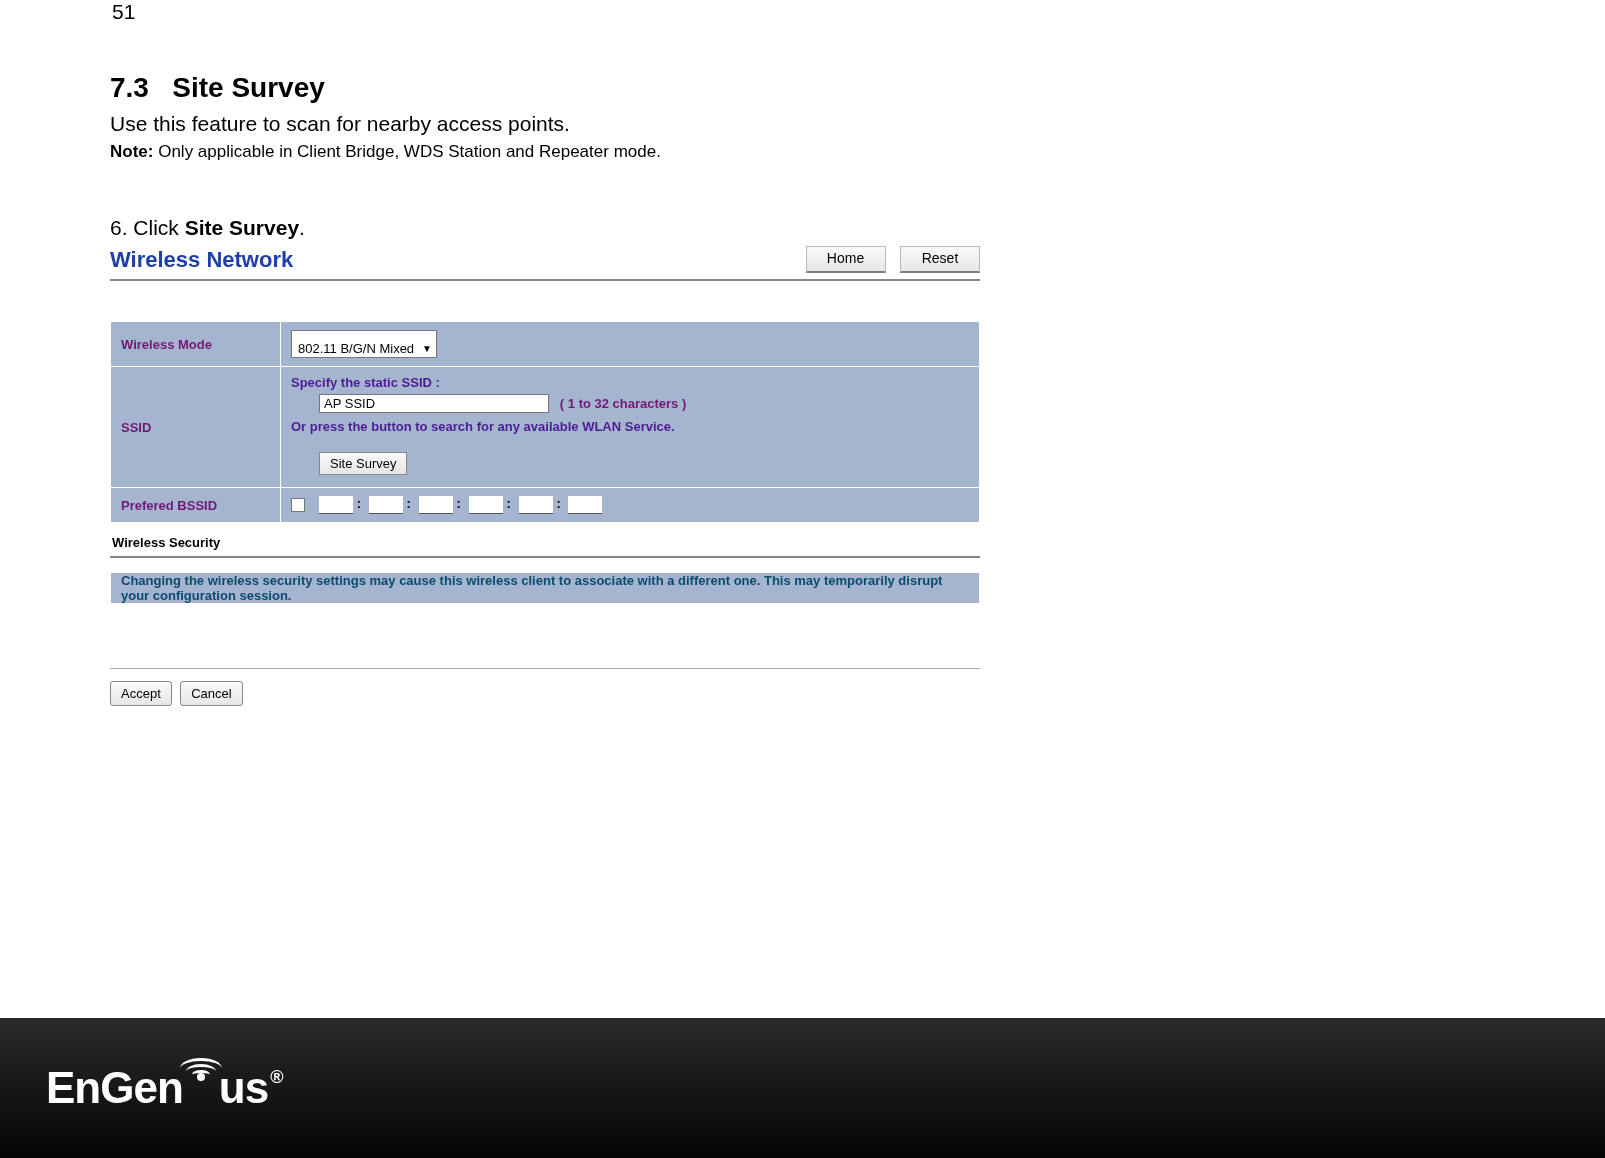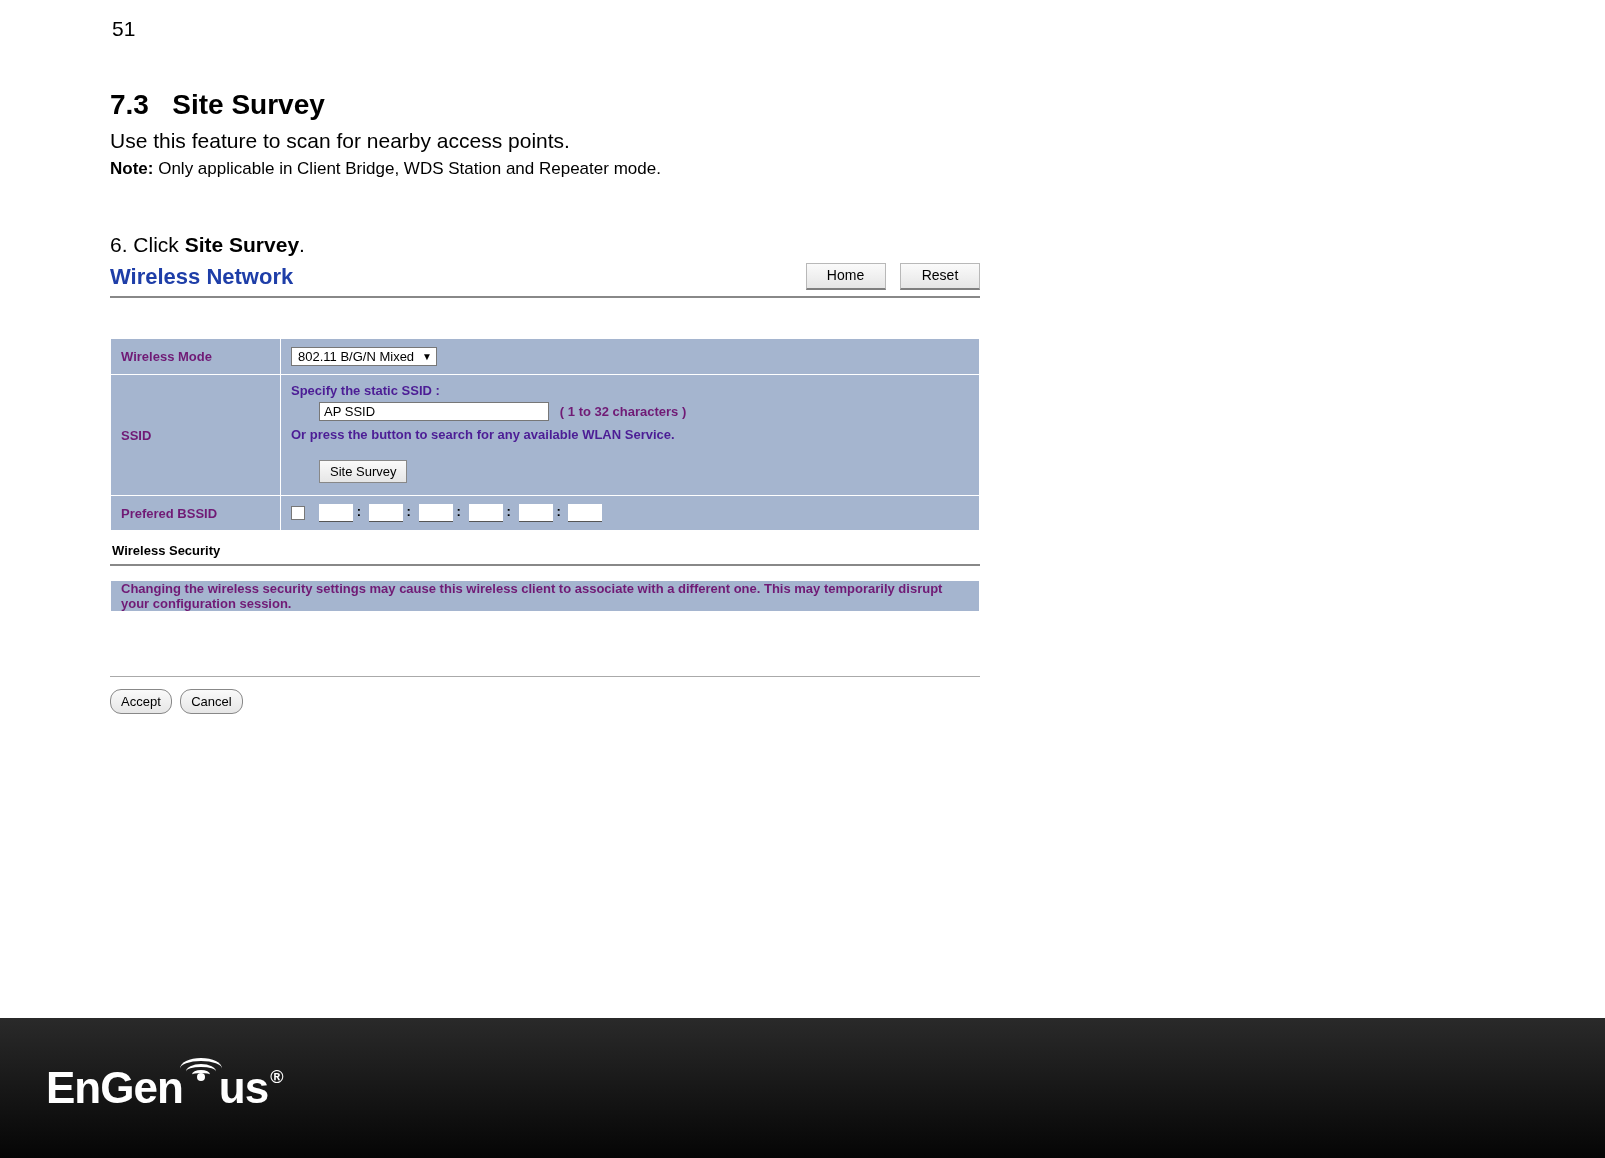--- a/index.html
+++ b/index.html
@@ -1,57 +1,57 @@
 <!DOCTYPE html>
 <html><head>
 <meta charset="utf-8">
 <style>
   * { box-sizing: border-box; }
   body { margin: 0; font-family: "Segoe UI", Arial, sans-serif; background: #fff; color: #000; }
   .page { width: 1605px; height: 1158px; position: relative; background: #fff; overflow: hidden; }
-  .content { padding: 0 0 0 110px; width: 1010px; margin-top: 17px; }
+  .content { padding: 0 0 0 110px; width: 1010px; }
   .page-num { font-size: 21px; margin: 0 0 48px 2px; }
   .sec-title { font-size: 28px; font-weight: 700; margin: 0 0 8px 0; }
   .sec-desc { font-size: 21px; margin: 0 0 6px 0; }
   .note { font-size: 17px; margin: 0 0 54px 0; }
   .note-b { font-weight: 700; }
   .step { font-size: 21px; margin: 0 0 6px 0; }
   .step .bold { font-weight: 700; }
 
   .ui-wrap { width: 870px; }
   .ui-head { display: flex; align-items: center; justify-content: space-between; border-bottom: 2px solid #888; padding: 0 0 6px 0; }
   .ui-h1 { color: #1e3ea8; font-family: Arial, sans-serif; font-size: 22px; font-weight: 700; margin: 0; }
   .topbtn { display: inline-block; width: 80px; text-align: center; font-size: 14px; padding: 3px 0 5px 0; background: linear-gradient(#fafafa,#e6e6e6); border: 1px solid #b8b8b8; border-bottom: 2px solid #7f7f7f; margin-left: 10px; cursor: pointer; }
   .spacer1 { height: 40px; }
 
   table.form { width: 100%; border-collapse: collapse; font-family: Arial, sans-serif; font-size: 13px; }
   table.form td { background: #a5b5cf; border: 1px solid #fff; padding: 8px 10px; vertical-align: middle; }
   table.form td.label { width: 170px; color: #701a75; font-weight: 700; }
   table.form td.field { background: #a5b5cf; }
   .bluetxt { color: #4c1d95; font-weight: 700; }
   .hint { color: #701a75; font-weight: 700; }
-  .select-box { display: inline-flex; align-items: center; background: #fff; border: 1px solid #777; padding: 1px 4px 1px 6px; font-size: 13px; cursor: pointer; }
+  .select-box { display: inline-flex; align-items: center; background: #fff; border: 1px solid #777; padding: 10px 4px 1px 6px; font-size: 13px; cursor: pointer; }
   .select-box .arrow { font-size: 10px; margin-left: 8px; }
   .text-input { background: #fff; border: 1px solid #777; font-size: 13px; padding: 1px 4px; width: 230px; }
   .btn { background: linear-gradient(#fafafa,#e6e6e6); border: 1px solid #888; padding: 3px 10px; font-size: 13px; cursor: pointer; }
   .chk { width: 14px; height: 14px; background: #fff; border: 1px solid #777; display: inline-block; vertical-align: middle; margin-right: 10px; }
   .mac-seg { display: inline-block; width: 34px; height: 18px; background: #fff; border-bottom: 1px solid #555; vertical-align: middle; }
   .colon { display: inline-block; padding: 0 4px; font-weight: 700; }
 
   .sec-sub { font-family: Arial, sans-serif; font-size: 13px; font-weight: 700; margin: 12px 0 6px 2px; }
   .hr2 { border: none; border-top: 2px solid #888; margin: 0 0 0 0; }
 
   table.warn { width: 100%; border-collapse: collapse; font-family: Arial, sans-serif; font-size: 13px; margin-top: 14px;}
-  table.warn td { background: #a5b5cf; border: 1px solid #fff; padding: 0 10px; color: #701a75; font-weight: 700; }
+  table.warn td { background: #a5b5cf; border: 1px solid #fff; padding: 0 10px; color: #0c4a6e; font-weight: 700; }
   table.warn td.label2 { width: 260px; }
   .select-box.sm { padding: 1px 4px 1px 6px; }
 
   .btnrow { margin-top: 64px; }
   .hr3 { border: none; border-top: 1px solid #aaa; margin: 0 0 12px 0; }
-  .btn2 { background: linear-gradient(#fafafa,#e6e6e6); border: 1px solid #888; border-radius: 11px; padding: 4px 10px; font-size: 13px; cursor: pointer; margin-right: 4px; }
+  .btn2 { background: linear-gradient(#fafafa,#e6e6e6); border: 1px solid #888; border-radius: 3px; padding: 4px 10px; font-size: 13px; cursor: pointer; margin-right: 4px; }
 
   .footer { position: absolute; left: 0; right: 0; bottom: 0; height: 140px; background: linear-gradient(#2a2a2a,#050505); display: flex; align-items: center; padding-left: 46px; }
   .logo { color: #fff; font-family: "Trebuchet MS", Arial, sans-serif; font-size: 44px; font-weight: 600; letter-spacing: -1px; display: flex; align-items: flex-start; }
   .logo .wifi { position: relative; width: 40px; height: 30px; margin: -2px -2px 0 -2px; }
   .logo .wifi span { position: absolute; left: 50%; transform: translateX(-50%); border: 2px solid #fff; border-bottom: none; border-left: none; border-right: none; border-radius: 50%; }
   .logo .wifi .a1 { width: 8px; height: 8px; bottom: 10px; border: none; background: #fff; border-radius: 50%; }
   .logo .wifi .a2 { width: 18px; height: 9px; bottom: 12px; border-top-width: 3px;}
   .logo .wifi .a3 { width: 30px; height: 15px; bottom: 12px; border-top-width: 3px;}
   .logo .wifi .a4 { width: 42px; height: 21px; bottom: 12px; border-top-width: 3px;}
   .logo .reg { font-size: 18px; margin: 4px 0 0 2px; }

